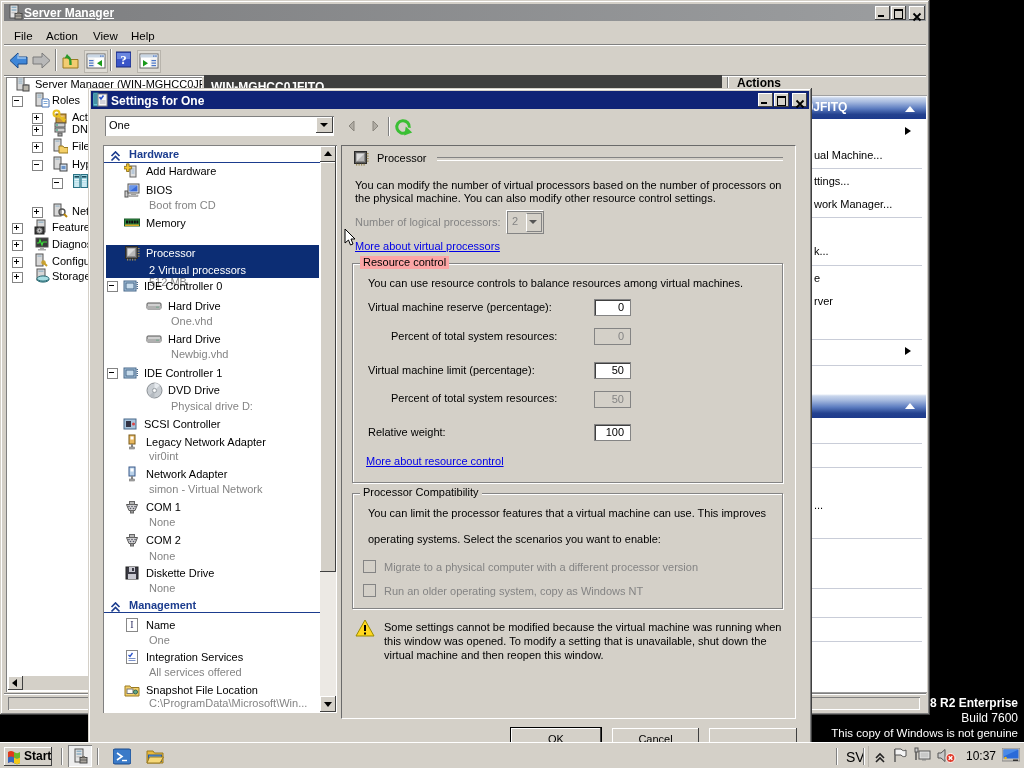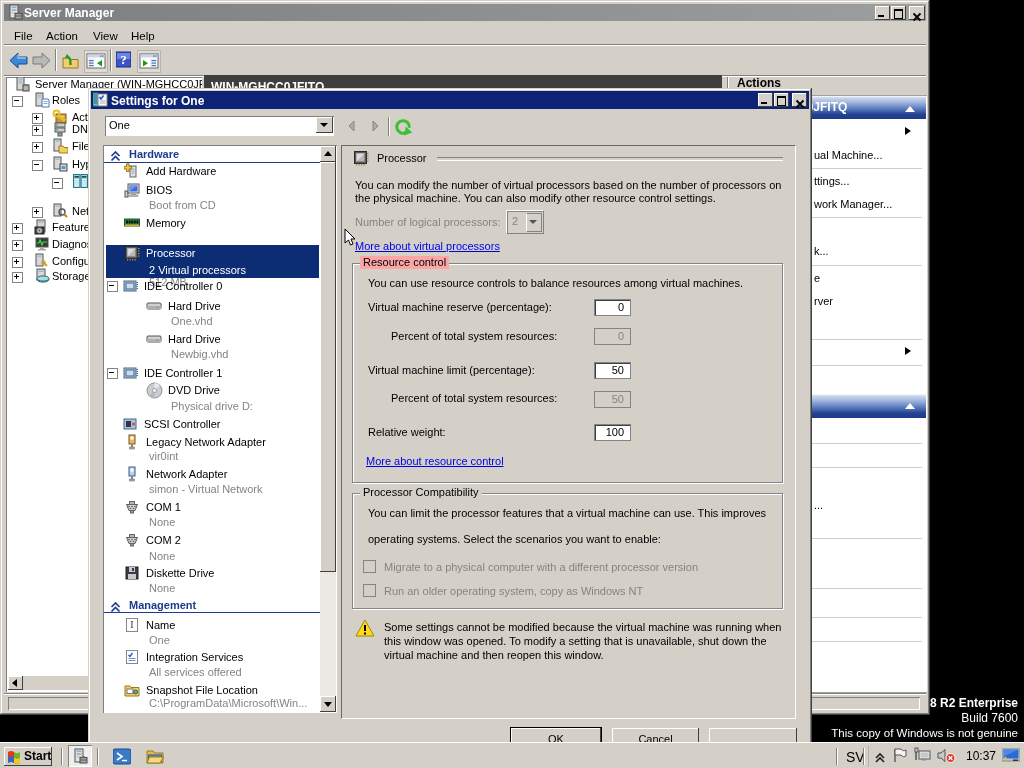--- a/index.html
+++ b/index.html
@@ -30,21 +30,21 @@
   <div class="ab" style="left:4px;top:4px;right:4px;height:17px;background:linear-gradient(90deg,#7d7e80,#9c9ea0);"></div>
   <div class="ab" style="left:7px;top:4px;"><svg width="16" height="16" viewBox="0 0 16 16">
         <rect x="3" y="1" width="8" height="13" fill="#e4e4e4" stroke="#555"></rect>
         <rect x="4.5" y="2.5" width="5" height="1.6" fill="#8fb0c4"></rect>
 <rect x="4.5" y="5.2" width="5" height="1.6" fill="#8fb0c4"></rect>
         <rect x="4.5" y="7.9" width="5" height="1.6" fill="#c4c4c4"></rect>
 <rect x="8" y="9.5" width="7" height="5.5" fill="#aaa69e" stroke="#4a4a4a"></rect>
         <rect x="10" y="8.2" width="3" height="2" fill="#6a665e"></rect>
         <line x1="8" y1="12" x2="15" y2="12" stroke="#4a4a4a" stroke-width="0.8"></line>
       </svg></div>
-  <div class="ab wtext" style="left:24px;top:6px;font-size:12px;font-weight:bold;">Server Manager</div>
+  <div class="ab wtext" style="left:24px;top:6px;font-size:12px;font-weight:bold;text-decoration:underline;">Server Manager</div>
 
   <div class="ab raisedthin" style="left:875px;top:6px;width:15px;height:14px;"></div>
   <div class="ab raisedthin" style="left:891px;top:6px;width:15px;height:14px;"></div>
   <div class="ab raisedthin" style="left:909px;top:6px;width:16px;height:14px;"></div>
   <div class="ab" style="left:878px;top:15px;width:6px;height:2px;background:#000;"></div>
   <div class="ab" style="left:894px;top:9px;width:7px;height:7px;border:1px solid #000;border-top-width:2px;"></div>
   <div class="ab" style="left:912px;top:8px;"><svg width="10" height="10">
         <path d="M1.5 1.5l7 7M8.5 1.5l-7 7" stroke="#000" stroke-width="1.8"></path>
       </svg></div>
 

